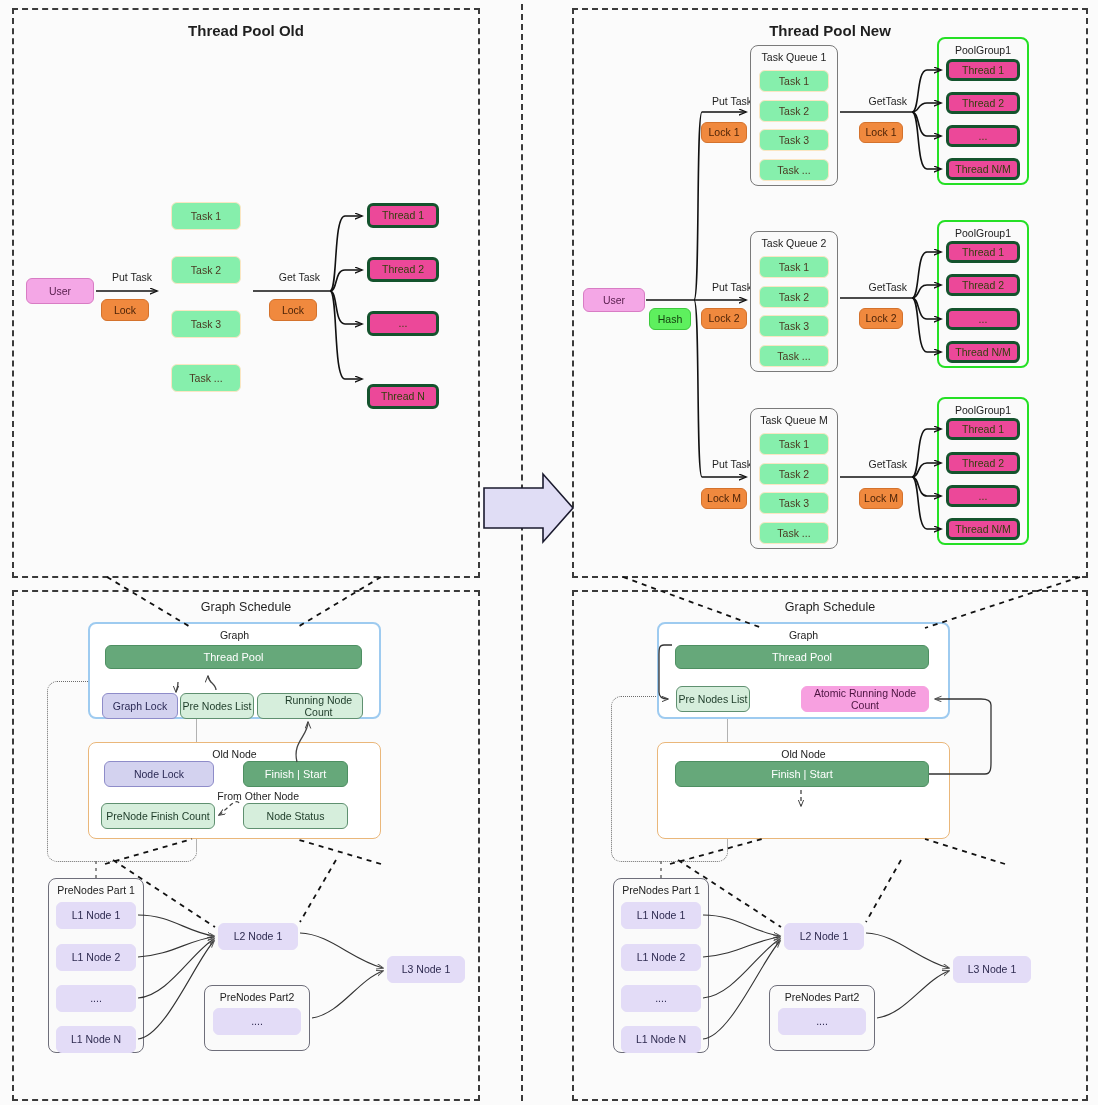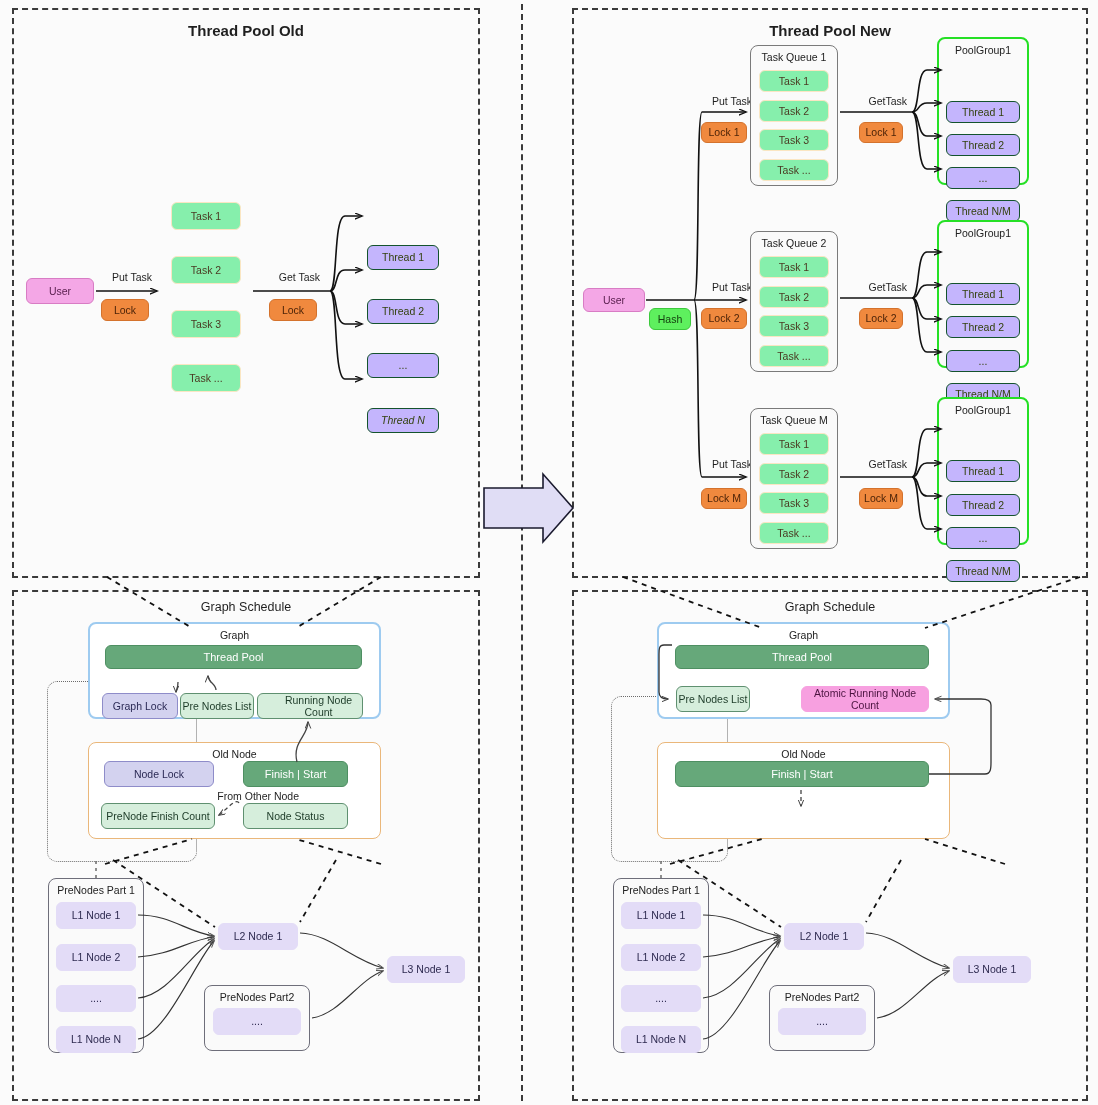--- a/index.html
+++ b/index.html
@@ -23,21 +23,21 @@
        justify-content:center;text-align:center;border-radius:6px;font-size:10.5px;
        line-height:1.15;}
   .container{position:absolute;box-sizing:border-box;border-radius:8px;background:#fafafa;}
   .container > .c-title{position:absolute;left:0;right:0;top:5px;text-align:center;
        font-size:10.5px;color:#222;}
 
   .b-user{background:#f4a7e6;border:1px solid #d87cc4;color:#5b2150;}
   .b-hash{background:#5ef05e;border:1px solid #3cc93c;color:#14400f;}
   .b-lock{background:#f0893e;border:1px solid #d4722c;color:#4d2408;}
   .b-task{background:#86efac;border:1px solid #fae6c3;color:#4a3a22;}
-  .b-thread{background:#c4b5fd;border:1px solid #14532d;color:#32400c;margin-top:42px;}
+  .b-thread{background:#ec4899;border:3px solid #14532d;color:#32400c;}
   .c-queue{border:1.4px solid #7a7a7a;}
   .c-pool{border:2px solid #25e025;}
 
   .lbl{position:absolute;font-size:10.5px;color:#1f1f1f;text-align:right;white-space:nowrap;}
 
   
   .c-graph{border:2px solid #9ecbf0;background:#ffffff;}
   .c-oldnode{border:1.6px solid #eab77a;background:#ffffff;}
   .b-threadpool{background:#66a87a;border:1px solid #4e8f62;color:#ffffff;font-size:11px;}
   .b-greenlite{background:#d6eedc;border:1.3px solid #5f9070;color:#1d3b28;}
@@ -70,21 +70,21 @@
   <div class="box b-task" style="left:171px;top:256px;width:70px;height:28px;">Task 2</div>
   <div class="box b-task" style="left:171px;top:310px;width:70px;height:28px;">Task 3</div>
   <div class="box b-task" style="left:171px;top:364px;width:70px;height:28px;">Task ...</div>
 
   <div class="lbl" style="left:266px;top:271px;width:54px;">Get Task</div>
   <div class="box b-lock" style="left:269px;top:299px;width:48px;height:22px;">Lock</div>
 
   <div class="box b-thread" style="left:367px;top:203px;width:72px;height:25px;">Thread 1</div>
   <div class="box b-thread" style="left:367px;top:257px;width:72px;height:25px;">Thread 2</div>
   <div class="box b-thread" style="left:367px;top:311px;width:72px;height:25px;">...</div>
-  <div class="box b-thread" style="left:367px;top:366px;width:72px;height:25px;font-style:italic;">Thread N</div>
+  <div class="box b-thread" style="left:367px;top:384px;width:72px;height:25px;">Thread N</div>
 
   <div class="quad" style="left:572px;top:8px;width:512px;height:566px;">
     <div class="quad-title panel-title-big" style="top:12px;">Thread Pool New</div>
   </div>
 
   <div class="box b-user" style="left:583px;top:288px;width:62px;height:24px;">User</div>
   <div class="box b-hash" style="left:649px;top:308px;width:42px;height:22px;">Hash</div>
 
   <div class="lbl" style="left:698px;top:95px;width:54px;">Put Task</div>
   <div class="box b-lock" style="left:701px;top:122px;width:46px;height:21px;">Lock 1</div>

